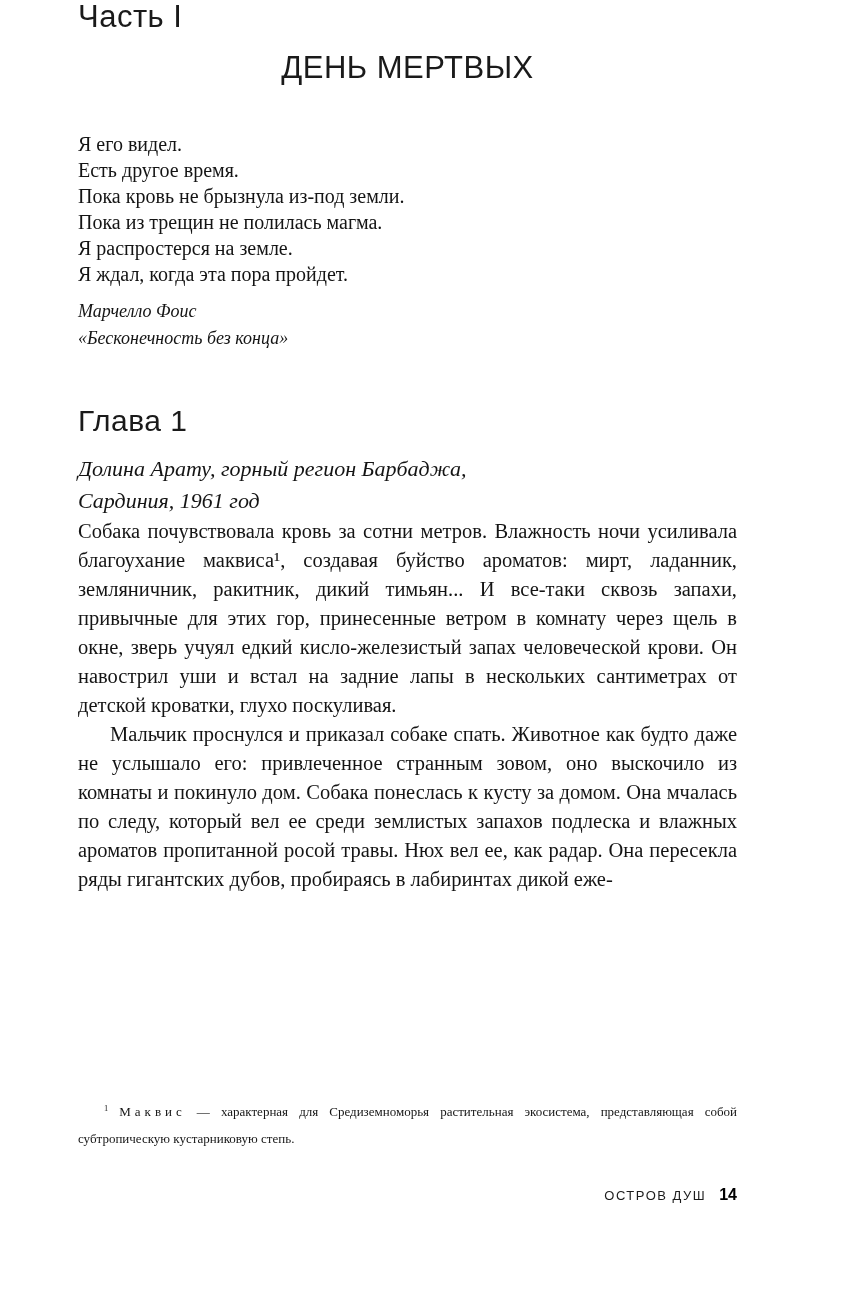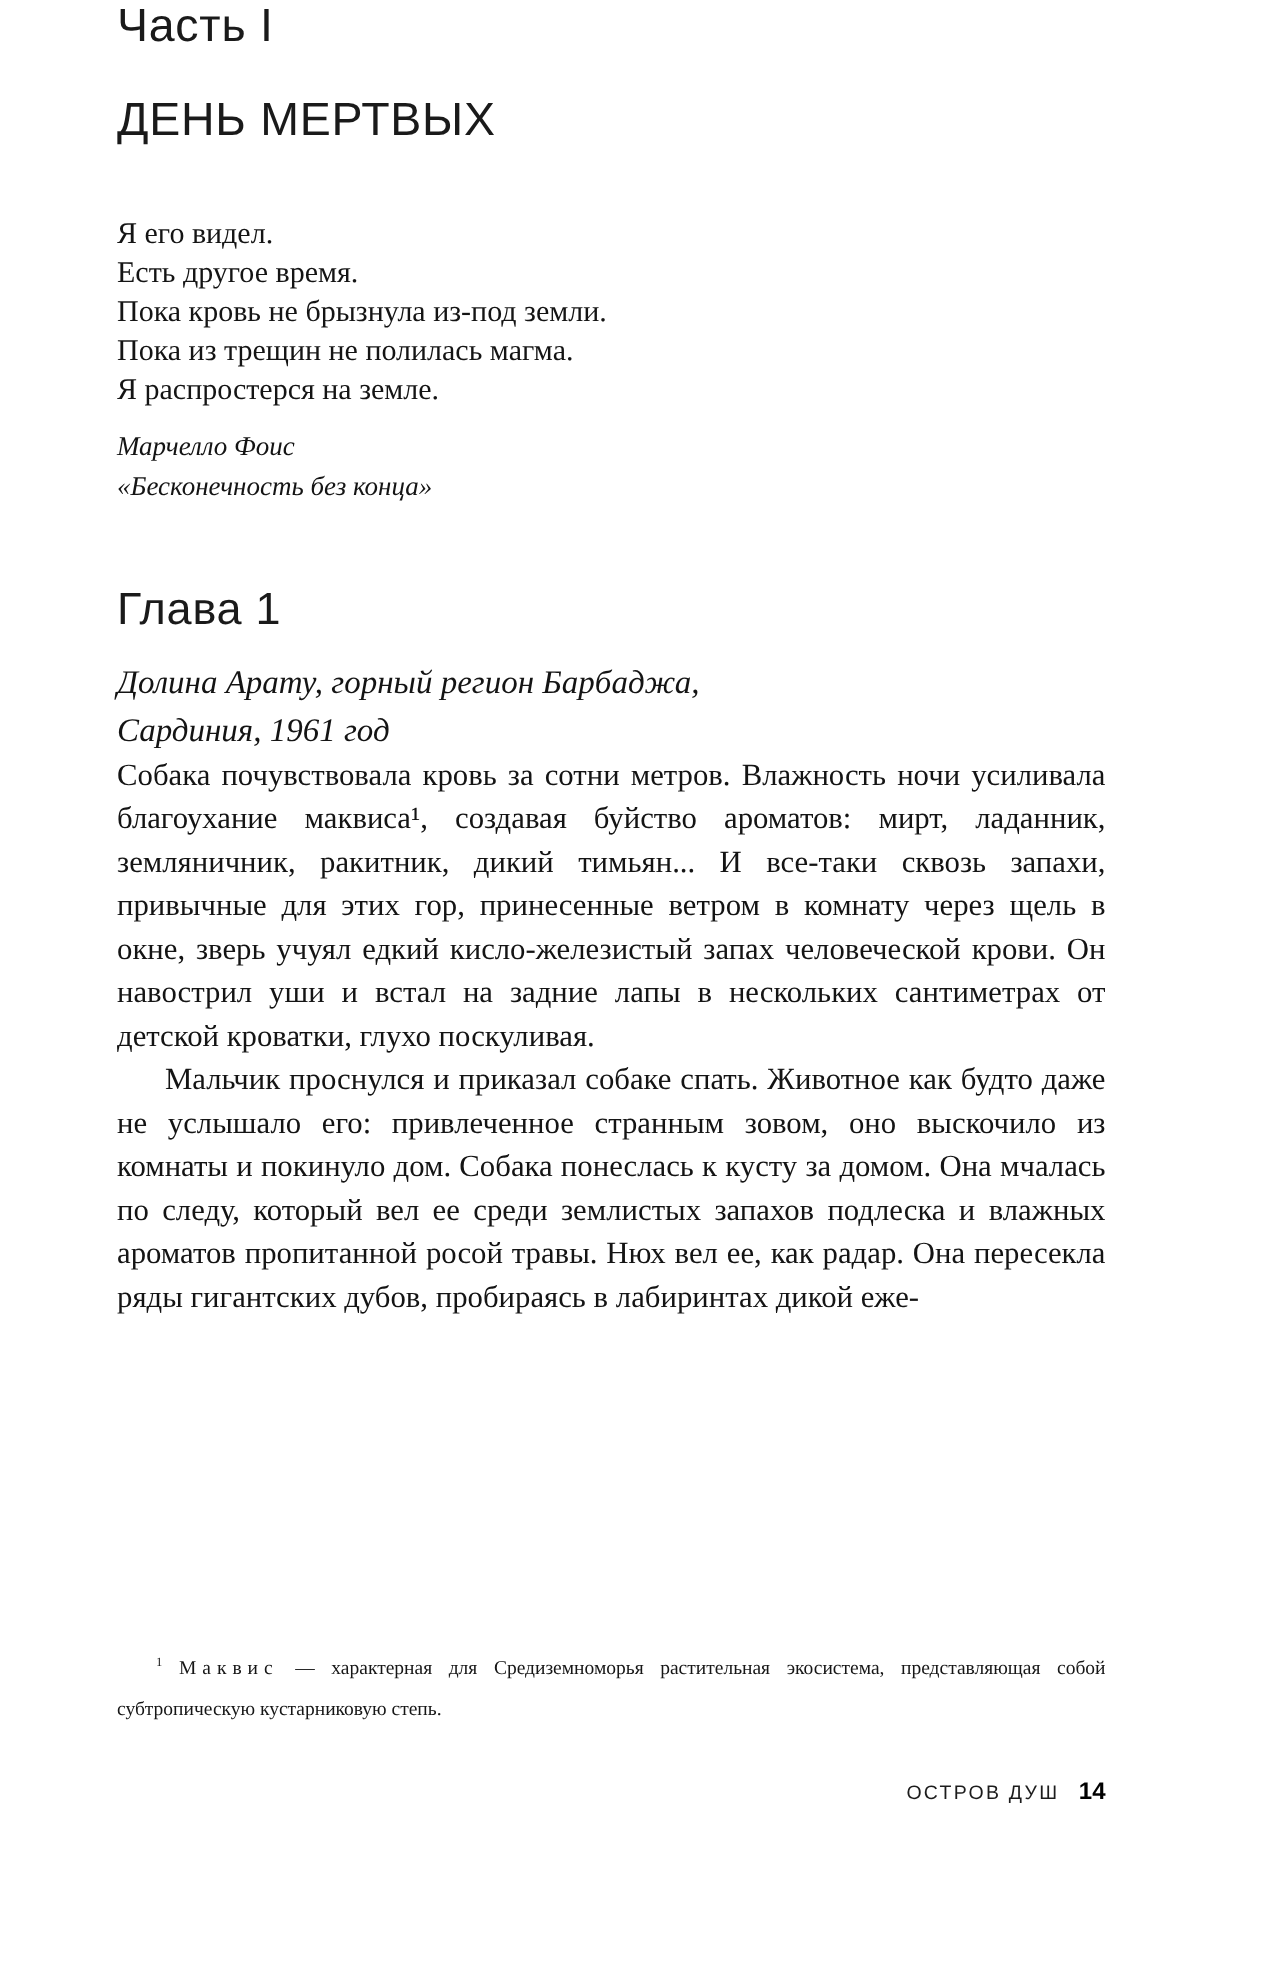--- a/index.html
+++ b/index.html
@@ -26,21 +26,21 @@
   .part-title,
   .chapter-heading {
     font-family: "Liberation Sans", "DejaVu Sans", sans-serif;
     font-weight: 400;
     font-size: 31px;
     line-height: 1.1;
     color: #1a1a1a;
     letter-spacing: 0.5px;
   }
   .part-label   { }
-  .part-title   { margin-top: 29px; }
+  .part-title   { margin-top: 17px; text-align: center; }
   .epigraph {
     margin-top: 46px;
     font-size: 20px;
     line-height: 26px;
   }
   .epigraph-credit {
     margin-top: 11px;
     font-style: italic;
     font-size: 18px;
     line-height: 27px;
@@ -106,20 +106,21 @@
     <div class="part-label">Часть I</div>
 
     <div class="part-title">ДЕНЬ МЕРТВЫХ</div>
 
     <div class="epigraph">
       <div>Я его видел.</div>
       <div>Есть другое время.</div>
       <div>Пока кровь не брызнула из-под земли.</div>
       <div>Пока из трещин не полилась магма.</div>
       <div>Я распростерся на земле.</div>
+      <div>Я ждал, когда эта пора пройдет.</div>
     </div>
 
     <div class="epigraph-credit">
       <div>Марчелло Фоис</div>
       <div>«Бесконечность без конца»</div>
     </div>
 
     <div class="chapter-heading">Глава 1</div>
 
     <div class="dateline">

